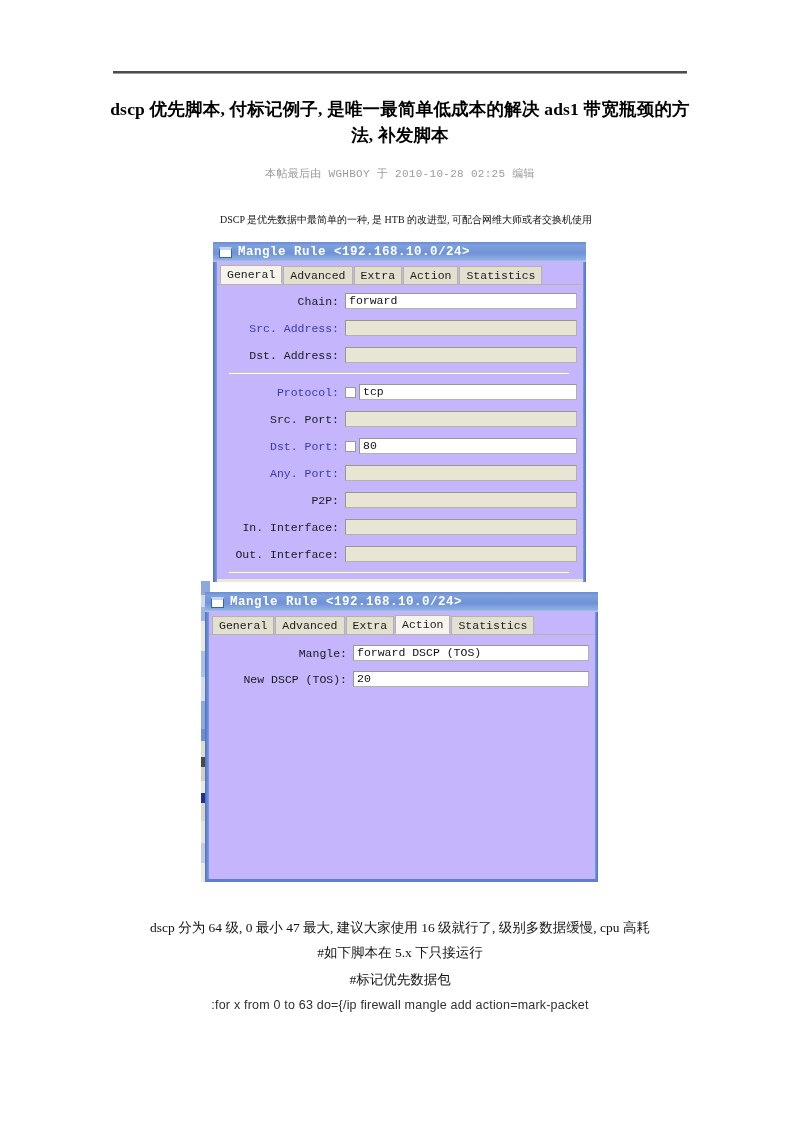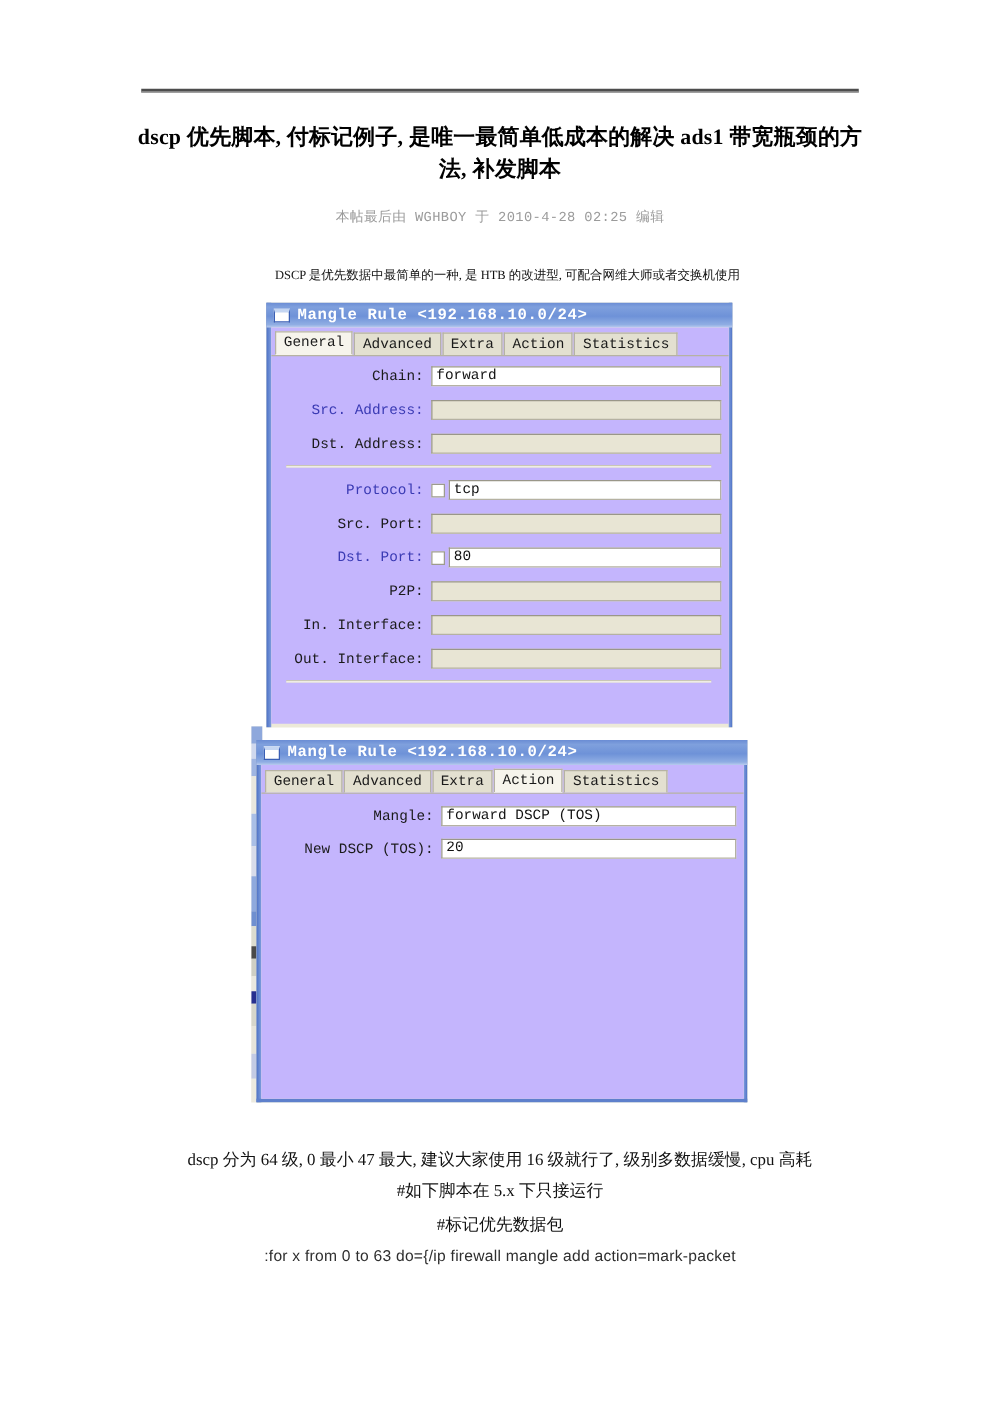--- a/index.html
+++ b/index.html
@@ -273,21 +273,21 @@
 </style>
 </head>
 <body>
 
 <div class="page">
 
   <div class="top-rule"></div>
 
   <div class="doc-title">dscp 优先脚本, 付标记例子, 是唯一最简单低成本的解决 ads1 带宽瓶颈的方法, 补发脚本</div>
 
-  <div class="edit-note">本帖最后由 WGHBOY 于 2010-4-28 02:25 编辑</div>
+  <div class="edit-note">本帖最后由 WGHBOY 于 2010-10-28 02:25 编辑</div>
 
   <div class="intro-line">DSCP 是优先数据中最简单的一种, 是 HTB 的改进型, 可配合网维大师或者交换机使用</div>
 
   <div class="artifact-strip" id="artifact">
       <i style="top: 0px; height: 14px; background: rgb(142, 168, 220);"></i>
       <i style="top: 14px; height: 12px; background: rgb(207, 216, 238);"></i>
       <i style="top: 26px; height: 14px; background: rgb(159, 181, 226);"></i>
       <i style="top: 40px; height: 30px; background: rgb(233, 231, 222);"></i>
       <i style="top: 70px; height: 26px; background: rgb(170, 191, 230);"></i>
       <i style="top: 96px; height: 24px; background: rgb(216, 220, 234);"></i>
@@ -346,20 +346,24 @@
             <div class="row">
               <span class="row-label">Src. Port:</span>
               <span class="field"></span>
             </div>
             <div class="row">
               <span class="row-label accent">Dst. Port:</span>
               <span class="chk"></span>
               <span class="field filled">80</span>
             </div>
             <div class="row">
+              <span class="row-label accent">Any. Port:</span>
+              <span class="field"></span>
+            </div>
+            <div class="row">
               <span class="row-label">P2P:</span>
               <span class="field"></span>
             </div>
             <div class="row">
               <span class="row-label">In. Interface:</span>
               <span class="field"></span>
             </div>
             <div class="row">
               <span class="row-label">Out. Interface:</span>
               <span class="field"></span>

